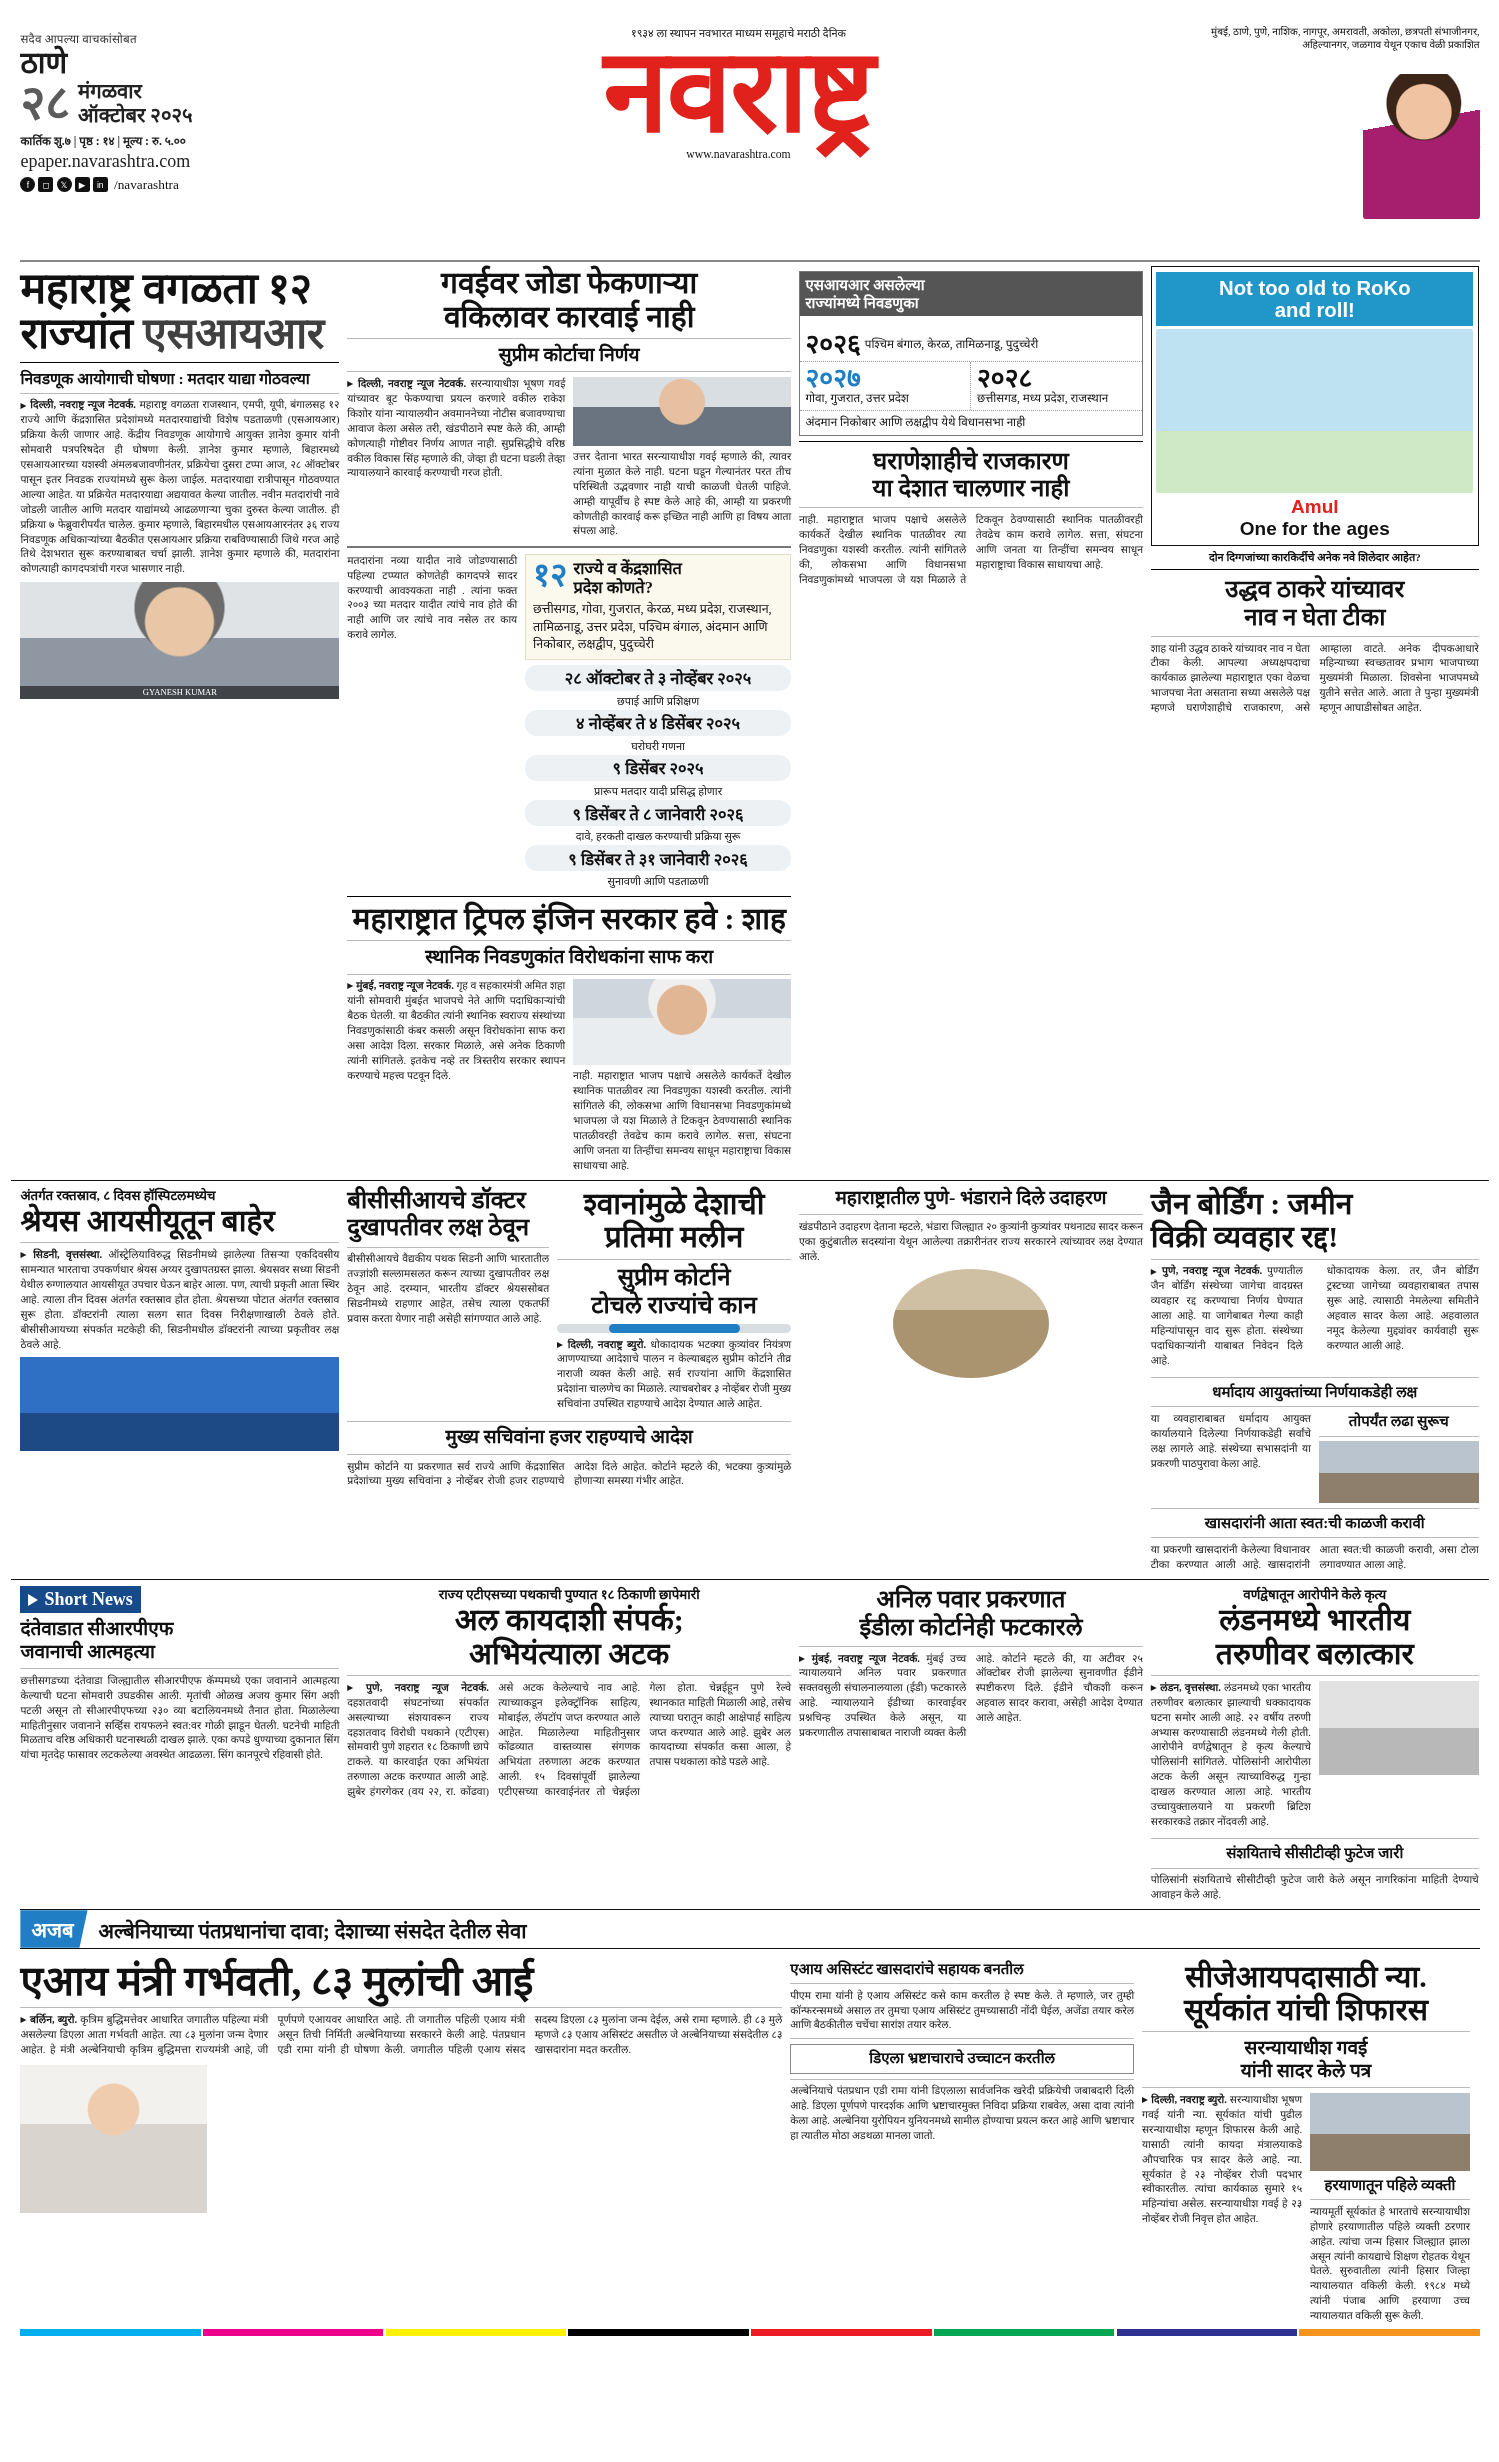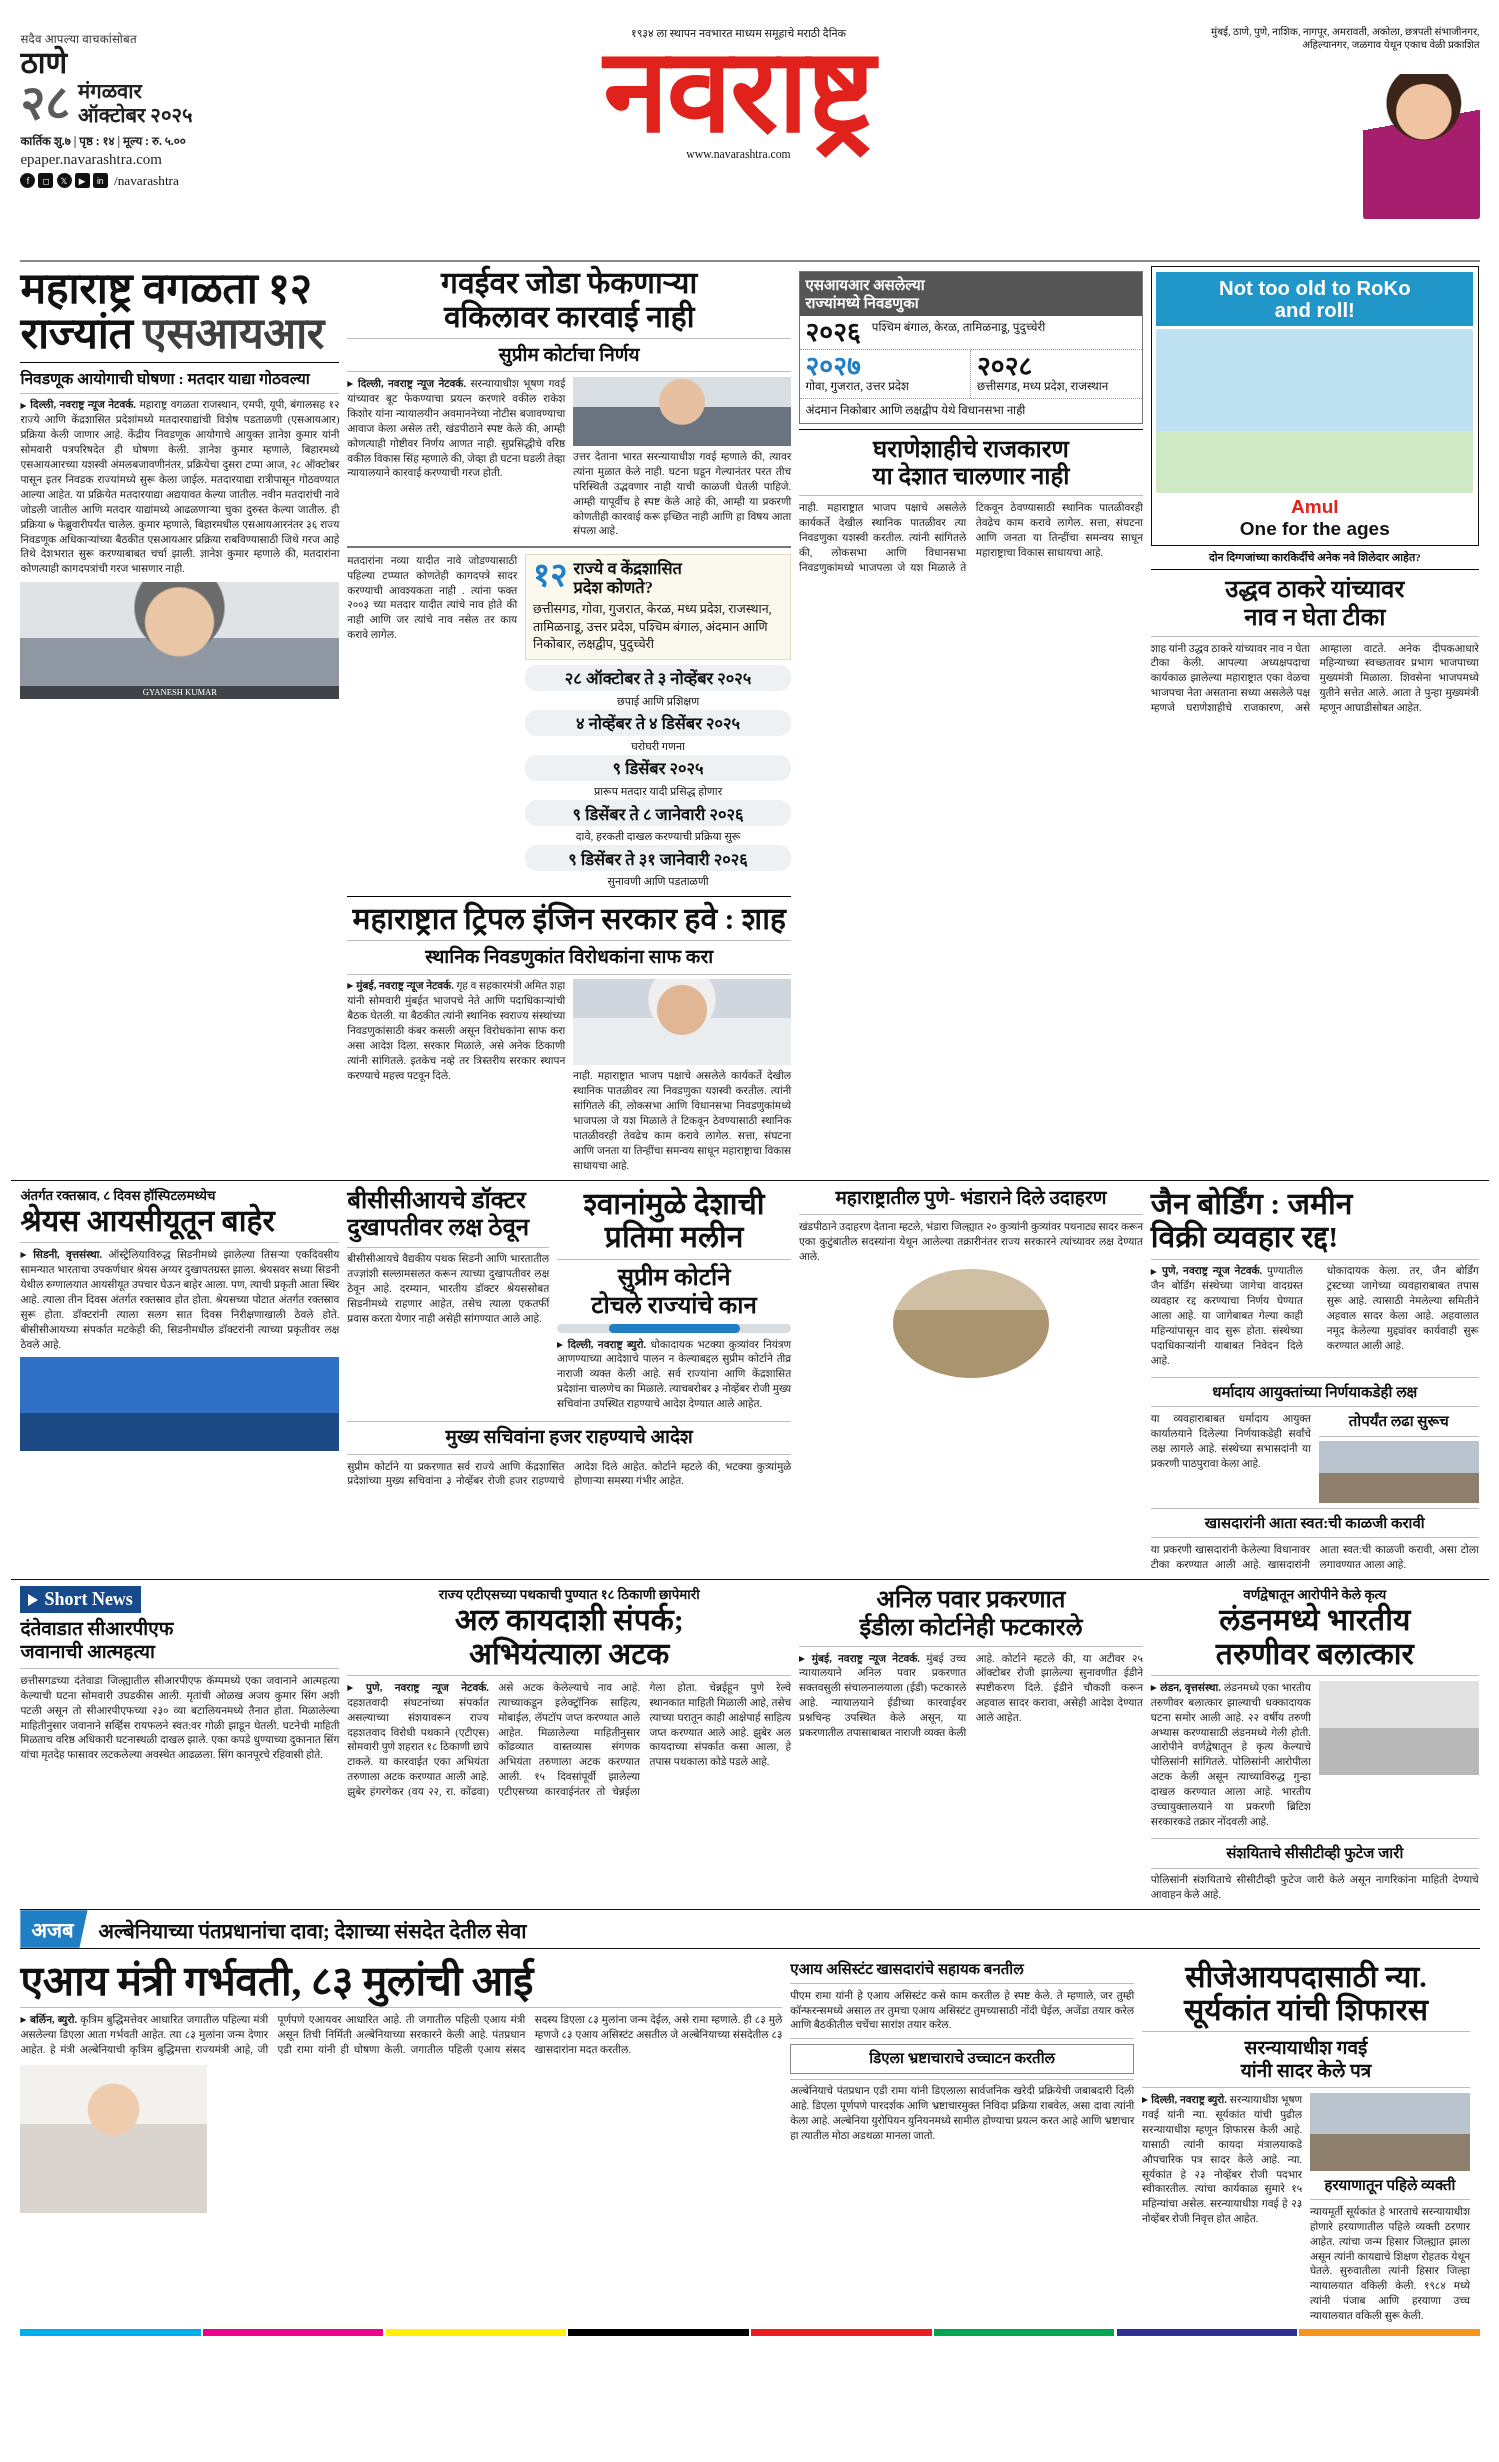--- a/index.html
+++ b/index.html
@@ -14,21 +14,21 @@
   
   .masthead{display:flex;align-items:flex-start;padding:7.8px 9.4px 0 9.4px;height:258px;box-sizing:border-box;}
   .mh-left{width:258px;flex:0 0 258px;padding-top:22px;}
   .mh-tag{font-size:11.7px;color:#333;letter-spacing:0.2px;}
   .mh-city{font-size:30px;font-weight:bold;color:#1b1b1b;line-height:1.05;margin-top:1.6px;}
   .mh-daterow{display:flex;align-items:flex-start;gap:7.8px;margin-top:1.6px;}
   .mh-day{font-size:48px;font-weight:bold;color:#5b5b5b;line-height:.95;}
   .mh-dow{font-size:20.3px;font-weight:bold;color:#222;line-height:1.15;}
   .mh-mon{font-size:20.3px;font-weight:bold;color:#222;line-height:1.15;}
   .mh-meta{font-size:11.7px;color:#222;margin-top:4.7px;font-weight:bold;}
-  .mh-epaper{font-size:15px;color:#222;margin-top:3.1px;}
+  .mh-epaper{font-size:18px;color:#222;margin-top:3.1px;}
   .mh-social{display:flex;align-items:center;gap:3.1px;margin-top:4.7px;}
   .soc{width:15px;height:15px;background:#111;border-radius:2.3px;color:#fff;font-size:8.6px;
        display:flex;align-items:center;justify-content:center;font-family:"Liberation Sans",sans-serif;}
   .soc.circ{border-radius:50%;}
   .soc-handle{font-size:13.3px;margin-left:3.1px;}
 
   .mh-center{flex:1;text-align:center;position:relative;}
   .mh-strap{font-size:11px;color:#111;margin-top:17px;}
   .mh-logo{font-size:117px;font-weight:bold;color:#e1211b;line-height:.95;letter-spacing:-1.6px;margin-top:-4.7px;
            font-family:"Liberation Sans","DejaVu Sans",sans-serif;}
@@ -85,21 +85,21 @@
           font-family:"Liberation Sans","DejaVu Sans",sans-serif;}
   .ib-q{font-size:16.4px;font-weight:bold;line-height:1.15;}
   .ib-list{font-size:12.5px;line-height:1.4;margin-top:3.1px;}
   .dateline-box{margin-top:4.7px;}
   .db-date{background:#eef1f4;font-size:16.4px;font-weight:bold;text-align:center;padding:1.6px 0;border-radius:12px;}
   .db-cap{font-size:11px;text-align:center;padding:1.6px 0 2.3px 0;}
 
   
   .yrbox{border:0.8px solid #777;margin-top:4.7px;}
   .yr-title{background:#555;color:#fff;font-size:15px;font-weight:bold;padding:3.9px 5.5px;line-height:1.2;}
-  .yr-row{display:flex;align-items:flex-start;gap:11px;padding:3.9px 5.5px;border-bottom:0.8px dotted #999;}
+  .yr-row{display:flex;align-items:center;gap:4px;padding:3.9px 5.5px;border-bottom:0.8px dotted #999;margin-top:12px;}
   .yr-num{font-size:26.6px;font-weight:bold;line-height:.95;font-family:"Liberation Sans",sans-serif;}
   .yr-num.blue{color:#1f7ec4;}
   .yr-txt{font-size:11.7px;line-height:1.3;}
   .yr-split{display:flex;border-bottom:0.8px dotted #999;}
   .yr-half{flex:1;padding:3.9px 5.5px;}
   .yr-half + .yr-half{border-left:0.8px dotted #999;}
   .yr-foot{font-size:11.7px;line-height:1.35;padding:3.9px 5.5px;}
 
   
   .photo{background:#c9cdd2;position:relative;overflow:hidden;}

